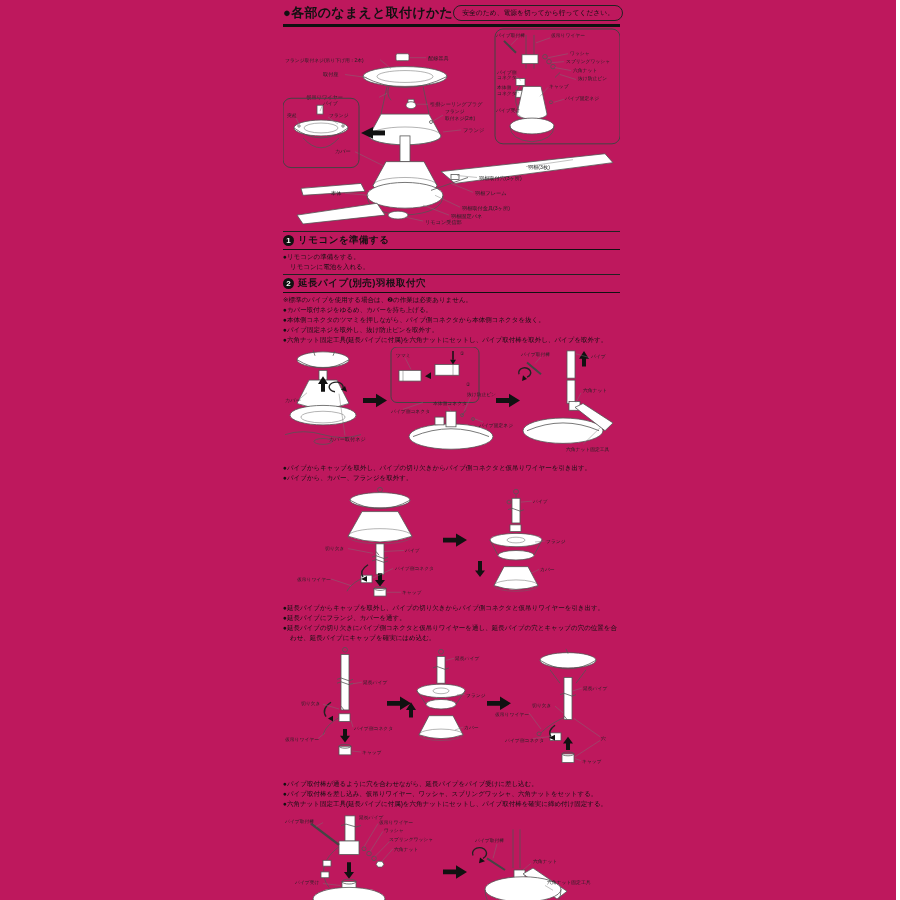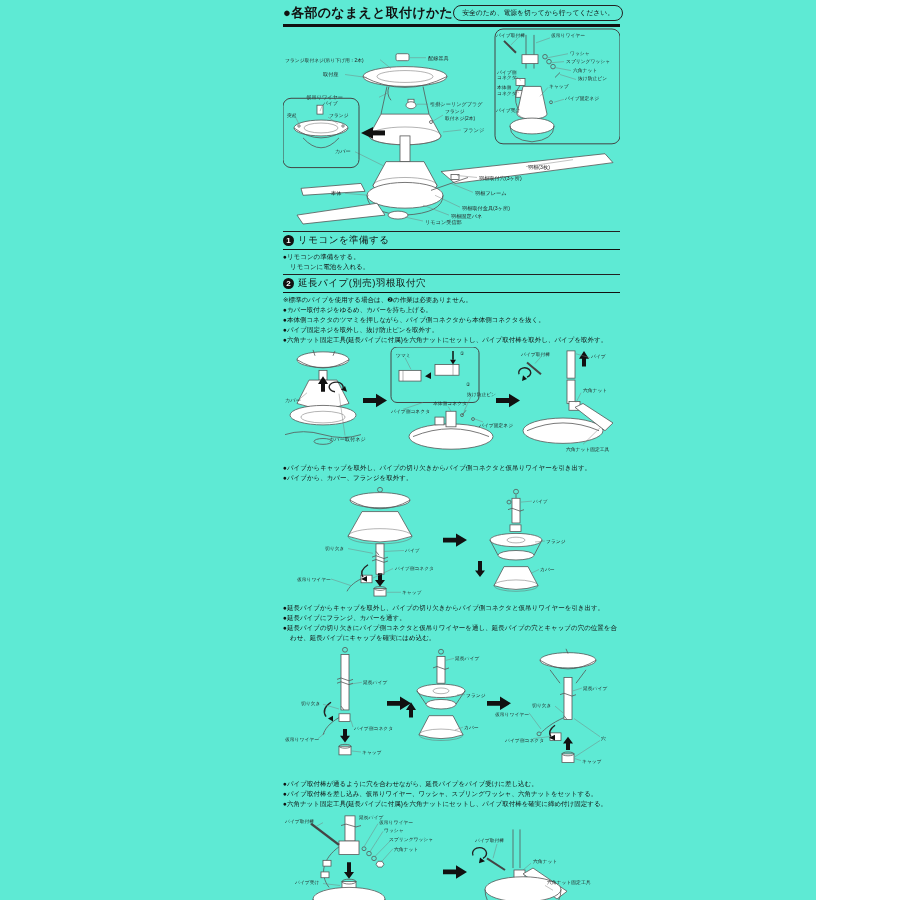--- a/index.html
+++ b/index.html
@@ -1,28 +1,28 @@
 <!DOCTYPE html>
 <html><head>
 <meta charset="utf-8">
 <style>
   html,body{margin:0;padding:0;background:#fff;}
-  #page{position:relative;width:816px;height:900px;background:#5eead4;overflow:hidden;
+  #page{position:relative;width:896px;height:900px;background:#be185d;overflow:hidden;
         font-family:"Liberation Sans","DejaVu Sans",sans-serif;color:#111;}
   .col{position:absolute;left:283px;top:4px;width:337px;}
   .hdr-row{display:flex;justify-content:space-between;align-items:flex-start;}
   .title{font-size:13px;font-weight:bold;margin:0;letter-spacing:.3px;white-space:nowrap;}
   .pill{font-size:6.8px;border:1px solid #222;border-radius:9px;padding:2px 8px;margin-top:1px;white-space:nowrap;}
   .hdr-rule{height:2.5px;background:#111;margin-top:2px;}
   .fig{position:relative;}
   .sec-head{display:flex;align-items:center;gap:4px;padding:2px 0 2px 0;border-bottom:1.3px solid #111;}
   .sec-head.bt{border-top:1px solid #222;margin-top:2px;}
   .secnum{width:11px;height:11px;background:#111;color:#fff;border-radius:50%;
           font-size:8px;font-weight:bold;display:flex;align-items:center;justify-content:center;flex:0 0 auto;}
-  .sectitle{font-size:9.5px;font-weight:normal;letter-spacing:.5px;text-align:center;}
+  .sectitle{font-size:9.5px;font-weight:bold;letter-spacing:.5px;text-align:center;}
   .txt{font-size:6.5px;line-height:1.55;margin:2px 0;}
   .txt .ind{margin-left:7px;}
   .txt .hang{padding-left:7px;text-indent:-7px;}
   
   .s{fill:#fff;stroke:#555;stroke-width:.8;}
   .s2{fill:none;stroke:#555;stroke-width:.8;}
   .thin{fill:none;stroke:#666;stroke-width:.5;}
   .ldr{stroke:#777;stroke-width:.45;fill:none;}
   .lb{font:5.2px "Liberation Sans","DejaVu Sans",sans-serif;fill:#222;}
   .lbs{font:4.8px "Liberation Sans","DejaVu Sans",sans-serif;fill:#222;}

